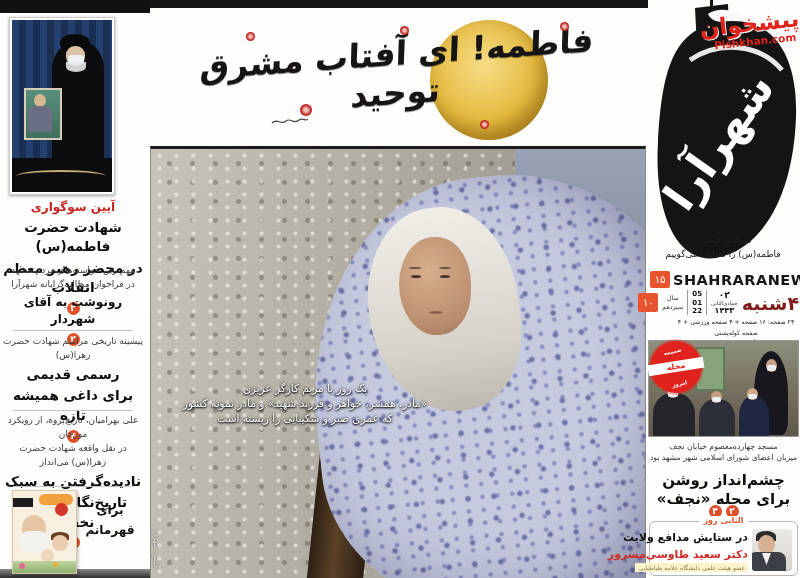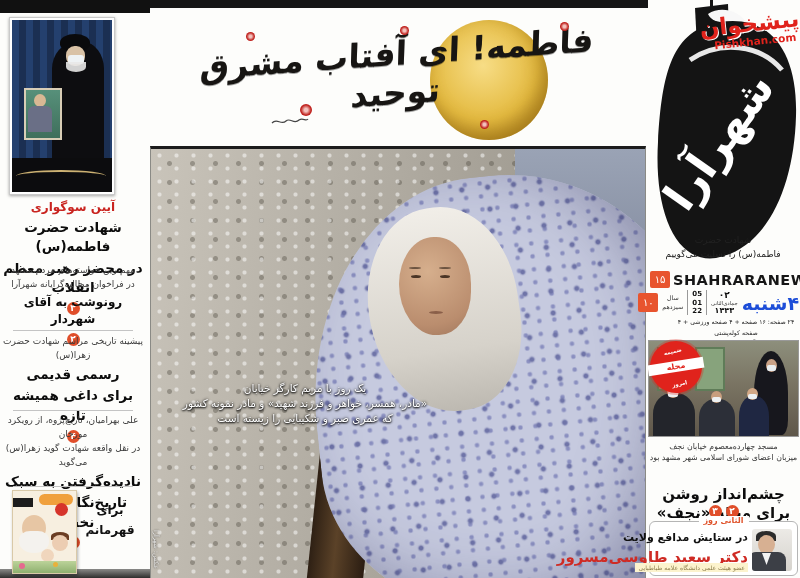--- a/index.html
+++ b/index.html
@@ -103,21 +103,21 @@
   .logo-svg{left:650px;top:0;width:150px;height:266px;}
   .watermark{left:708px;top:12px;width:92px;text-align:center;color:#e0231c;transform:rotate(-6deg);z-index:9;}
   .watermark .fa{font-size:23px;font-weight:900;line-height:1;text-shadow:1px 1px 0 #fff;}
   .watermark .en{font-size:10.5px;font-weight:800;direction:ltr;}
   .dedication{left:650px;top:234px;width:146px;text-align:center;font-size:9px;color:#222;line-height:1.55;}
   .obox{background:#e8542e;color:#fff;font-weight:400;text-align:center;border-radius:2px;flex:0 0 auto;}
   .siterow{left:648px;top:271px;width:151px;display:flex;direction:rtl;align-items:center;gap:3px;}
   .siterow .site{width:126px;text-align:center;direction:ltr;font-size:14.5px;font-weight:800;color:#161616;letter-spacing:.5px;}
   .b15{width:20px;height:17px;line-height:17px;font-size:10px;}
   .daterow{left:648px;top:290px;width:151px;display:flex;direction:rtl;align-items:center;gap:4px;}
-  .weekday{font-size:19px;font-weight:900;color:#1d4ed8;white-space:nowrap;}
+  .weekday{font-size:19px;font-weight:900;color:#7f1d1d;white-space:nowrap;}
   .stack{display:flex;flex-direction:column;align-items:center;line-height:1.15;}
   .hijri .d{font-size:9px;font-weight:800;} .hijri .m{font-size:5.3px;color:#333;} .hijri .y{font-size:8px;font-weight:800;}
   .greg{border-right:1px solid #999;border-left:1px solid #999;padding:0 4px;direction:ltr;}
   .greg span{font-size:7px;font-weight:800;line-height:1.2;}
   .ylabel span{font-size:6.3px;color:#333;line-height:1.4;}
   .b10{width:20px;height:19px;line-height:19px;font-size:10px;}
   .inforow{left:648px;top:317px;width:151px;display:flex;direction:rtl;align-items:flex-end;gap:3px;}
   .inforow .lines{width:126px;text-align:center;font-size:6.2px;color:#222;line-height:1.7;}
   .b1400{width:20px;height:16px;line-height:16px;font-size:7px;}
 
@@ -140,35 +140,35 @@
   .pn-m3m{position:absolute;left:99px;top:53px;width:9px;height:5px;background:#edf1f3;border-radius:2px;}
 
   .stamp{left:650px;top:341px;width:52px;height:52px;border-radius:50%;background:#e0231c;transform:rotate(-12deg);
       z-index:8;box-shadow:0 0 0 2px rgba(224,35,28,.3);}
   .stamp .l1{position:absolute;top:7px;width:100%;text-align:center;color:#fff;font-size:5.5px;font-weight:700;}
   .stamp .band{position:absolute;left:-2px;right:-2px;top:20px;height:11px;background:#fff;transform:rotate(3deg);
       text-align:center;color:#e0231c;font-size:8px;font-weight:900;line-height:11px;}
   .stamp .l3{position:absolute;bottom:6px;width:100%;text-align:center;color:#fff;font-size:5.5px;font-weight:700;}
 
   .najaf-caption{left:648px;top:441px;width:151px;text-align:center;font-size:7.8px;color:#333;line-height:1.45;}
-  .najaf-title{left:648px;top:485px;width:151px;text-align:center;font-size:15px;font-weight:900;color:#0d0d0d;line-height:1.25;}
+  .najaf-title{left:648px;top:471px;width:151px;text-align:center;font-size:15px;font-weight:900;color:#0d0d0d;line-height:1.25;}
   .najaf-pages{left:648px;top:505px;width:151px;display:flex;justify-content:center;gap:4px;}
   .najaf-pages .pg{margin:0;}
 
   .note-box{left:649px;top:521px;width:149px;height:55px;border:1px solid #b5b5b5;border-radius:6px;background:#fff;box-sizing:border-box;}
   .note-label{position:absolute;top:-6px;left:50%;transform:translateX(-50%);background:#fff;padding:0 5px;
       font-size:8px;color:#e0552e;font-weight:700;white-space:nowrap;}
   .note-photo{position:absolute;right:5px;top:7px;width:40px;height:42px;border-radius:3px;overflow:hidden;
       background:linear-gradient(180deg,#eceae6,#d6d3cd);}
   .np-hair{position:absolute;right:16px;top:2px;width:20px;height:10px;background:#2b2b2b;border-radius:50% 50% 0 0;}
   .np-face{position:absolute;right:17px;top:6px;width:17px;height:19px;background:#d7b092;border-radius:50%;}
   .np-suit{position:absolute;right:6px;top:23px;width:38px;height:20px;background:#3c3f46;border-radius:8px 8px 0 0;}
   .np-shirt{position:absolute;right:21px;top:24px;width:9px;height:12px;background:#f2f2f2;clip-path:polygon(50% 100%,0 0,100% 0);}
   .note-title{position:absolute;right:49px;top:9px;font-size:11px;font-weight:800;color:#101010;white-space:nowrap;}
-  .note-author{position:absolute;right:49px;top:26px;font-size:15px;font-weight:800;color:#cf2b24;white-space:nowrap;}
+  .note-author{position:absolute;right:49px;top:26px;font-size:11px;font-weight:800;color:#cf2b24;white-space:nowrap;}
   .note-role{position:absolute;right:49px;top:41px;font-size:6.1px;color:#8a7b4a;background:#fcf3cd;padding:1px 3px;white-space:nowrap;}
 </style>
 </head>
 <body>
 
 <div id="page">
 
   <div class="abs top-strip ni"></div>
   <div class="abs top-notch ni"></div>
   <div class="abs scan-edge ni"></div>
@@ -208,21 +208,21 @@
     <div class="s">پیشینه تاریخی مراسم شهادت حضرت زهرا(س)</div>
     <div class="t">رسمی قدیمی</div>
     <div class="t">برای داغی همیشه تازه</div>
     <div class="pg">۴</div>
   </div>
 
   <div class="abs sep ni" style="top:410px;"></div>
 
   <div class="abs lc" style="top:414px;">
     <div class="s">علی بهرامیان، تاریخ‌پژوه، از رویکرد مورخان</div>
-    <div class="s">در نقل واقعه شهادت گوید زهرا(س) می‌گوید</div>
+    <div class="s">در نقل واقعه شهادت حضرت زهرا(س) می‌انداز</div>
     <div class="t">نادیده‌گرفتن به سبک</div>
     <div class="t">تاریخ‌نگاران سده نخست</div>
     <div class="pg">۵</div>
   </div>
 
   <div class="abs sep ni" style="top:486px;"></div>
 
   <div class="abs book">
     <div class="band"></div>
     <div class="cam"></div>
@@ -260,21 +260,21 @@
     <div class="chador ni"></div>
     <div class="scarf ni"></div>
     <div class="face ni"></div>
     <div class="brow ni" style="left:258px;top:118px;"></div>
     <div class="brow ni" style="left:288px;top:118px;"></div>
     <div class="eye ni" style="left:260px;top:126px;"></div>
     <div class="eye ni" style="left:289px;top:126px;"></div>
     <div class="mouth ni"></div>
 
     <div class="abs lead-kicker">
-      <div>یک روز با مریم کارگر خیابان</div>
+      <div>یک روز با مریم کارگر عزیزی</div>
       <div>«مادر، همسر، خواهر و فرزند شهید» و مادر نمونه کشور</div>
       <div>که عمری صبر و شکیبایی را زیسته است</div>
     </div>
     <div class="abs credit">عکس: شهرآرا</div>
   </div>
 
   <svg class="abs logo-svg" viewBox="0 0 150 266">
     <path d="M45 8 L78 4 L80 62 L48 66 Z" fill="#141414"></path>
     <rect x="60" y="0" width="3" height="22" fill="#141414"></rect>
     <path d="M58 14 C70 6 88 10 96 22 C70 24 62 22 58 14 Z" fill="#f8f8f8"></path>

